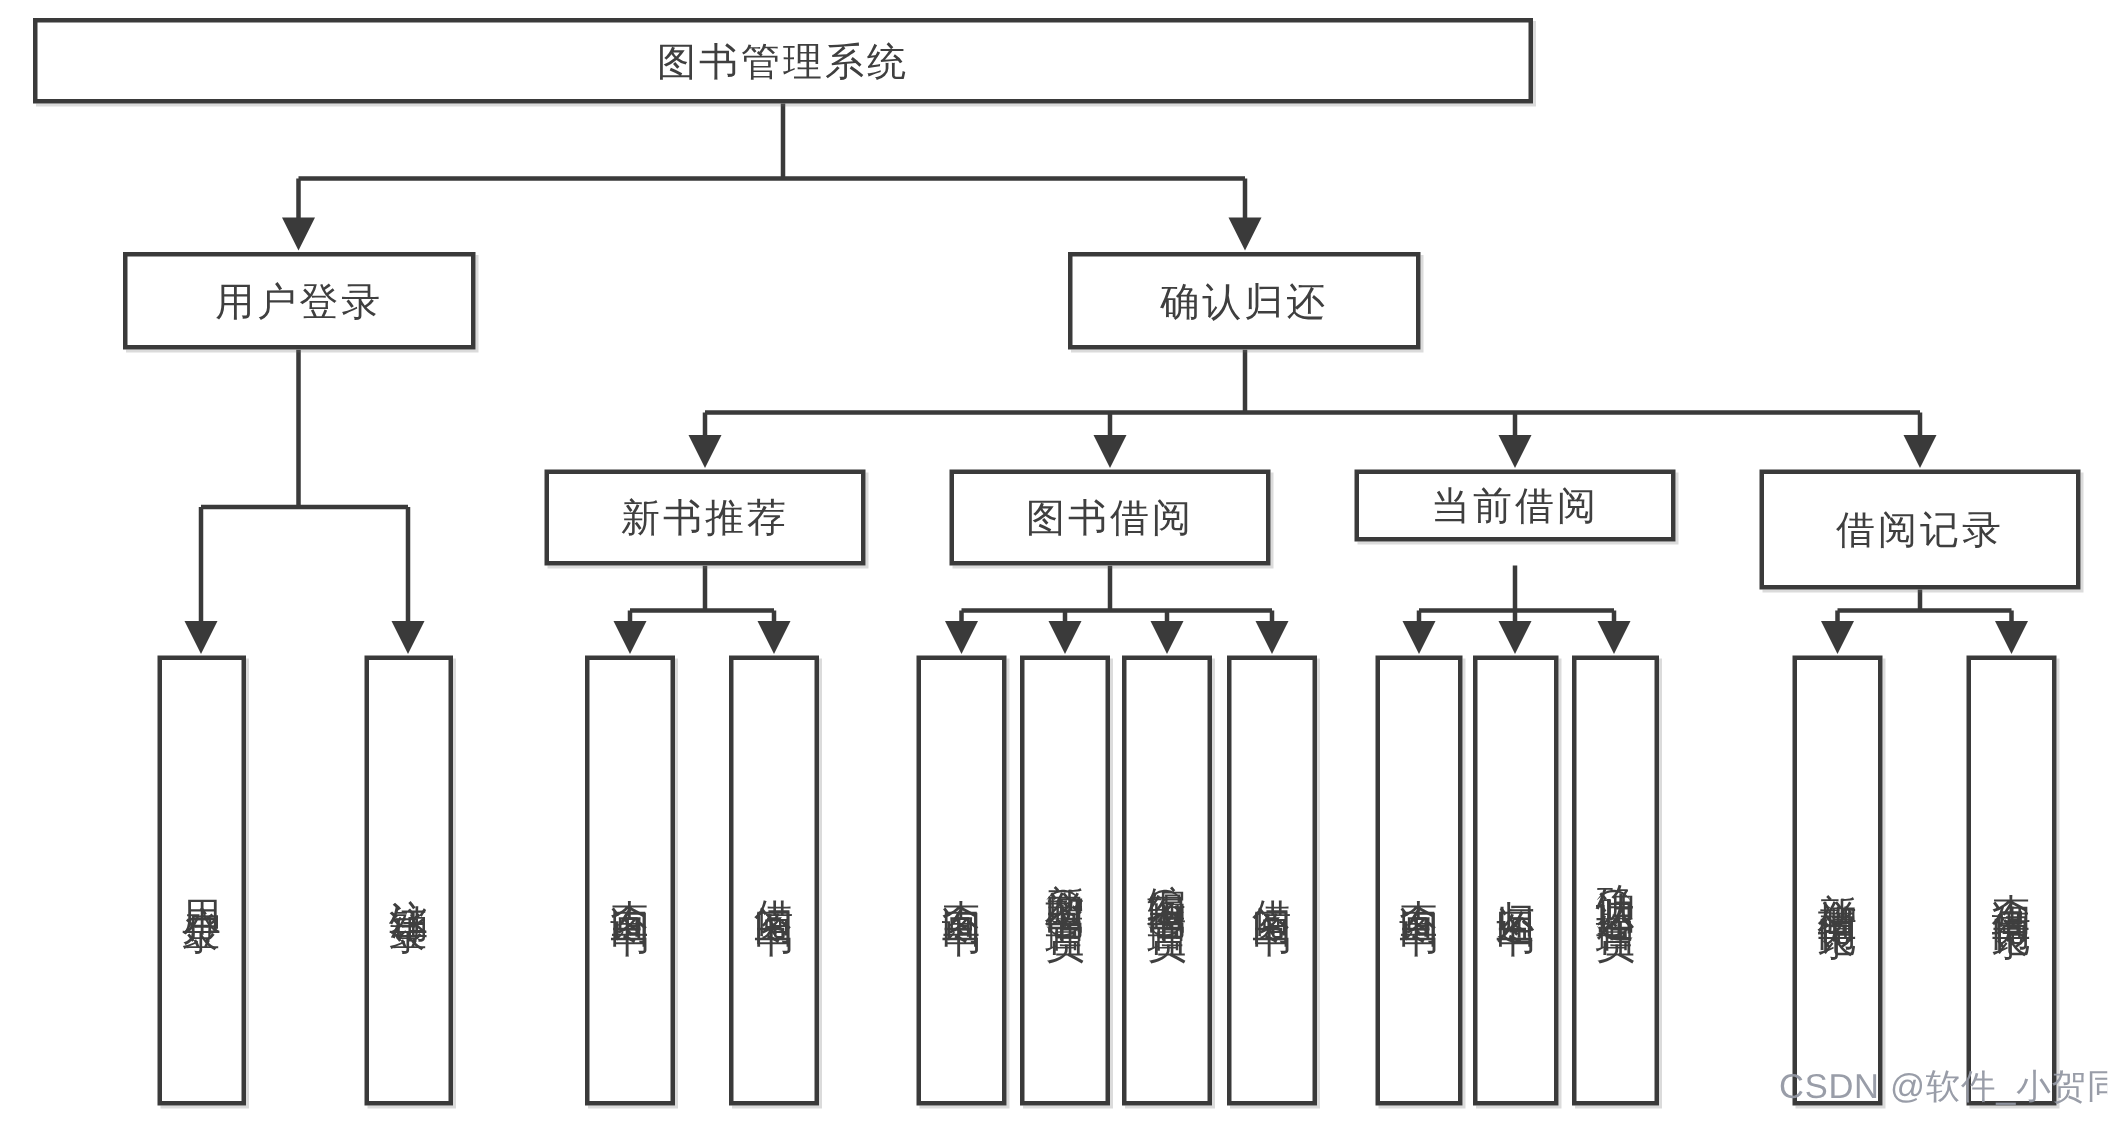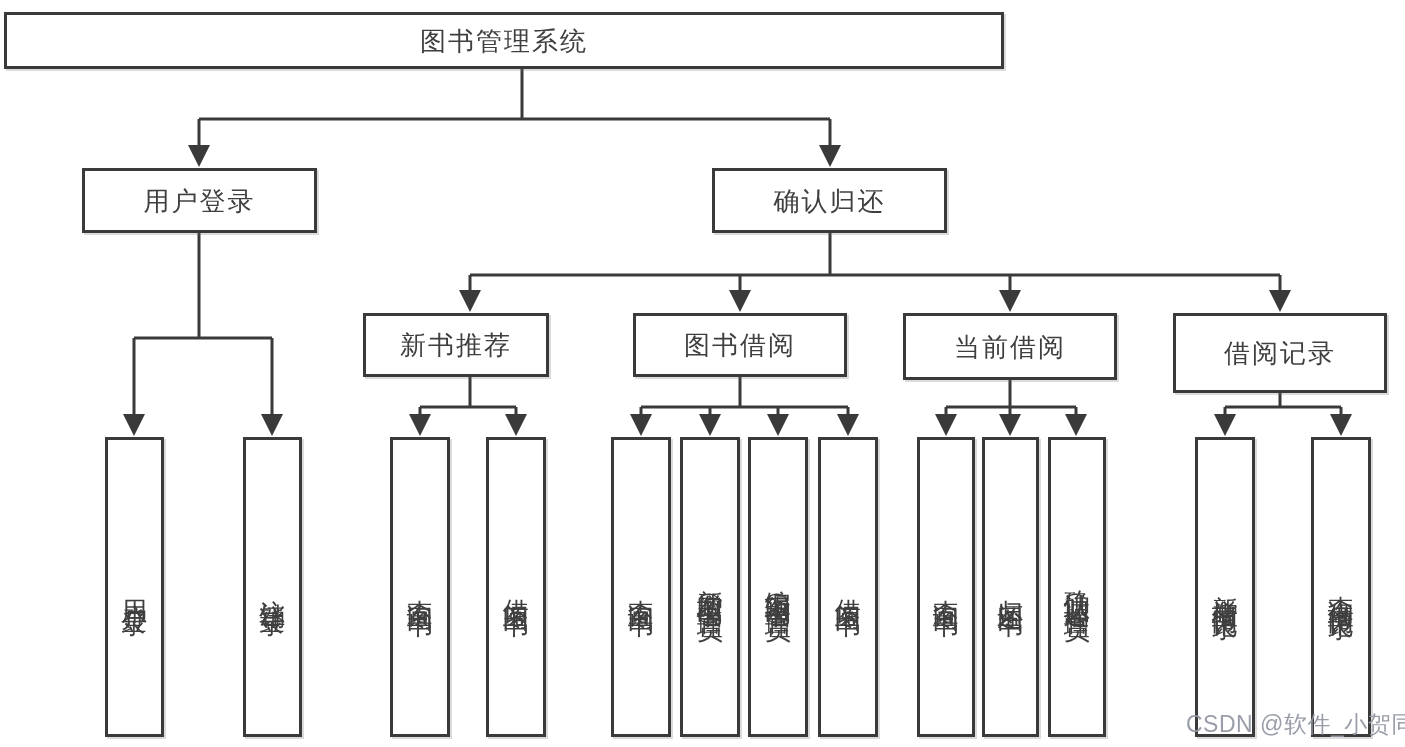--- a/index.html
+++ b/index.html
@@ -41,26 +41,26 @@
     line-height: 1;
   }
   .leaf .lbl {
     writing-mode: vertical-rl;
     text-orientation: mixed;
     white-space: normal;
     letter-spacing: 4px;
     line-height: 1.1;
   }
   
-  .n-root   { left: 4px;   top: 12px;  width: 1000px; height: 57px; text-align: right; }
+  .n-root   { left: 22px;   top: 12px;  width: 1000px; height: 57px; text-align: right; }
   .n-login  { left: 82px;   top: 168px; width: 235px;  height: 65px; }
   .n-mgmt   { left: 712px;  top: 168px; width: 235px;  height: 65px; }
-  .n-rec    { left: 363px;  top: 313px; width: 186px;  height: 64px; }
+  .n-rec    { left: 363px;  top: 313px; width: 214px;  height: 64px; }
   .n-borrow { left: 633px;  top: 313px; width: 214px;  height: 64px; }
-  .n-cur    { left: 903px;  top: 313px; width: 214px;  height: 67px; }
+  .n-cur    { left: 903px;  top: 313px; width: 214px;  height: 48px; }
   .n-log    { left: 1173px; top: 313px; width: 214px;  height: 80px; }
   .leaf     { top: 437px; height: 300px; width: 60px; }
   .lf-1a { left: 105px;  width: 59px; }
   .lf-1b { left: 243px;  width: 59px; }
   .lf-2a { left: 390px; }
   .lf-2b { left: 486px; }
   .lf-3a { left: 611px; }
   .lf-3b { left: 680px; }
   .lf-3c { left: 748px; }
   .lf-3d { left: 818px; }

